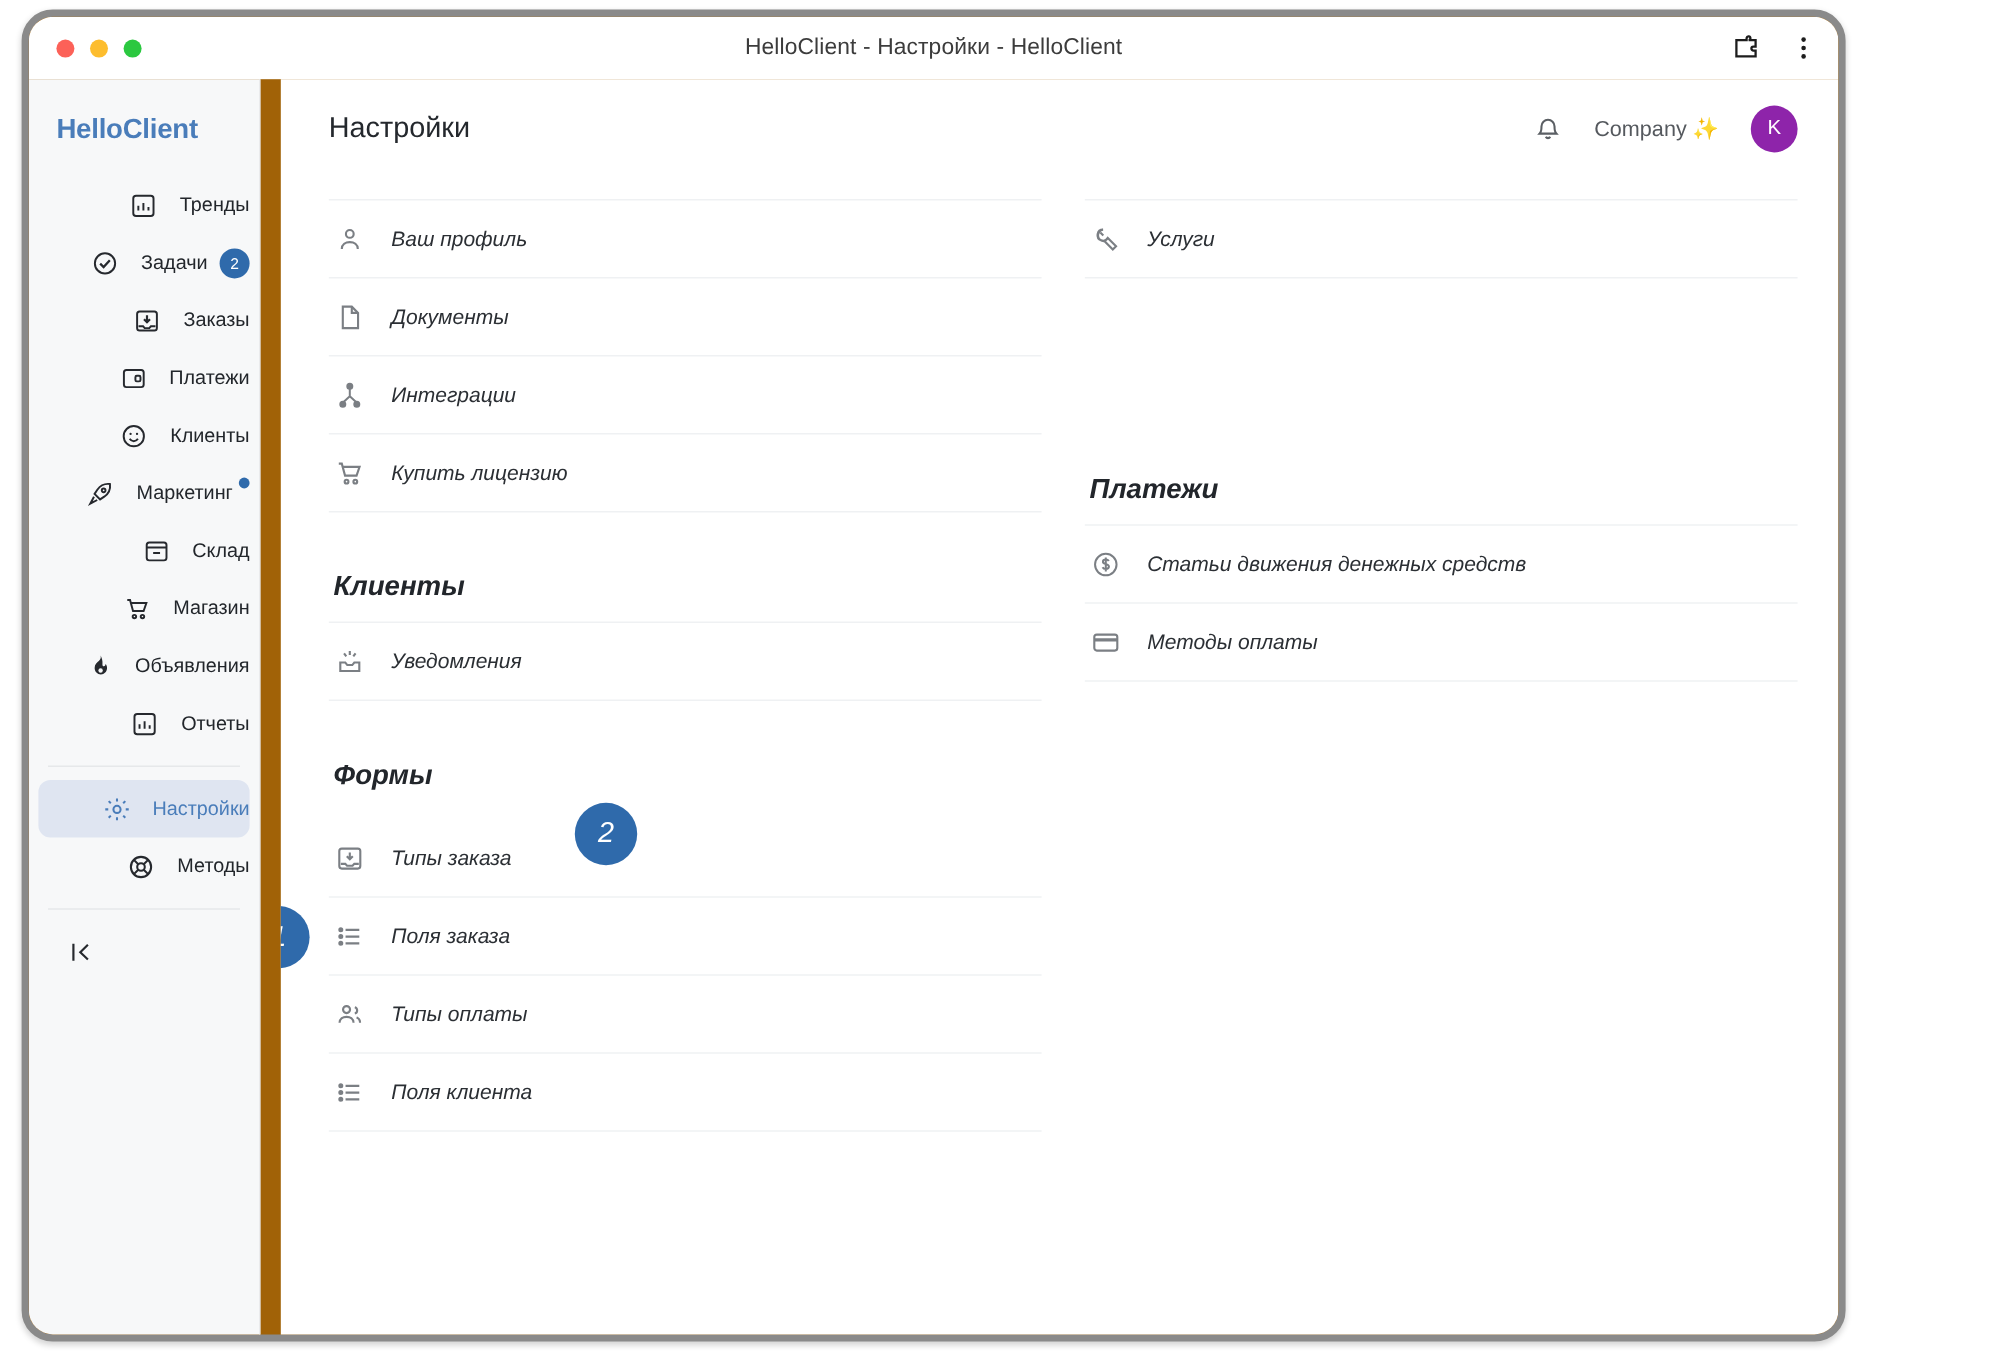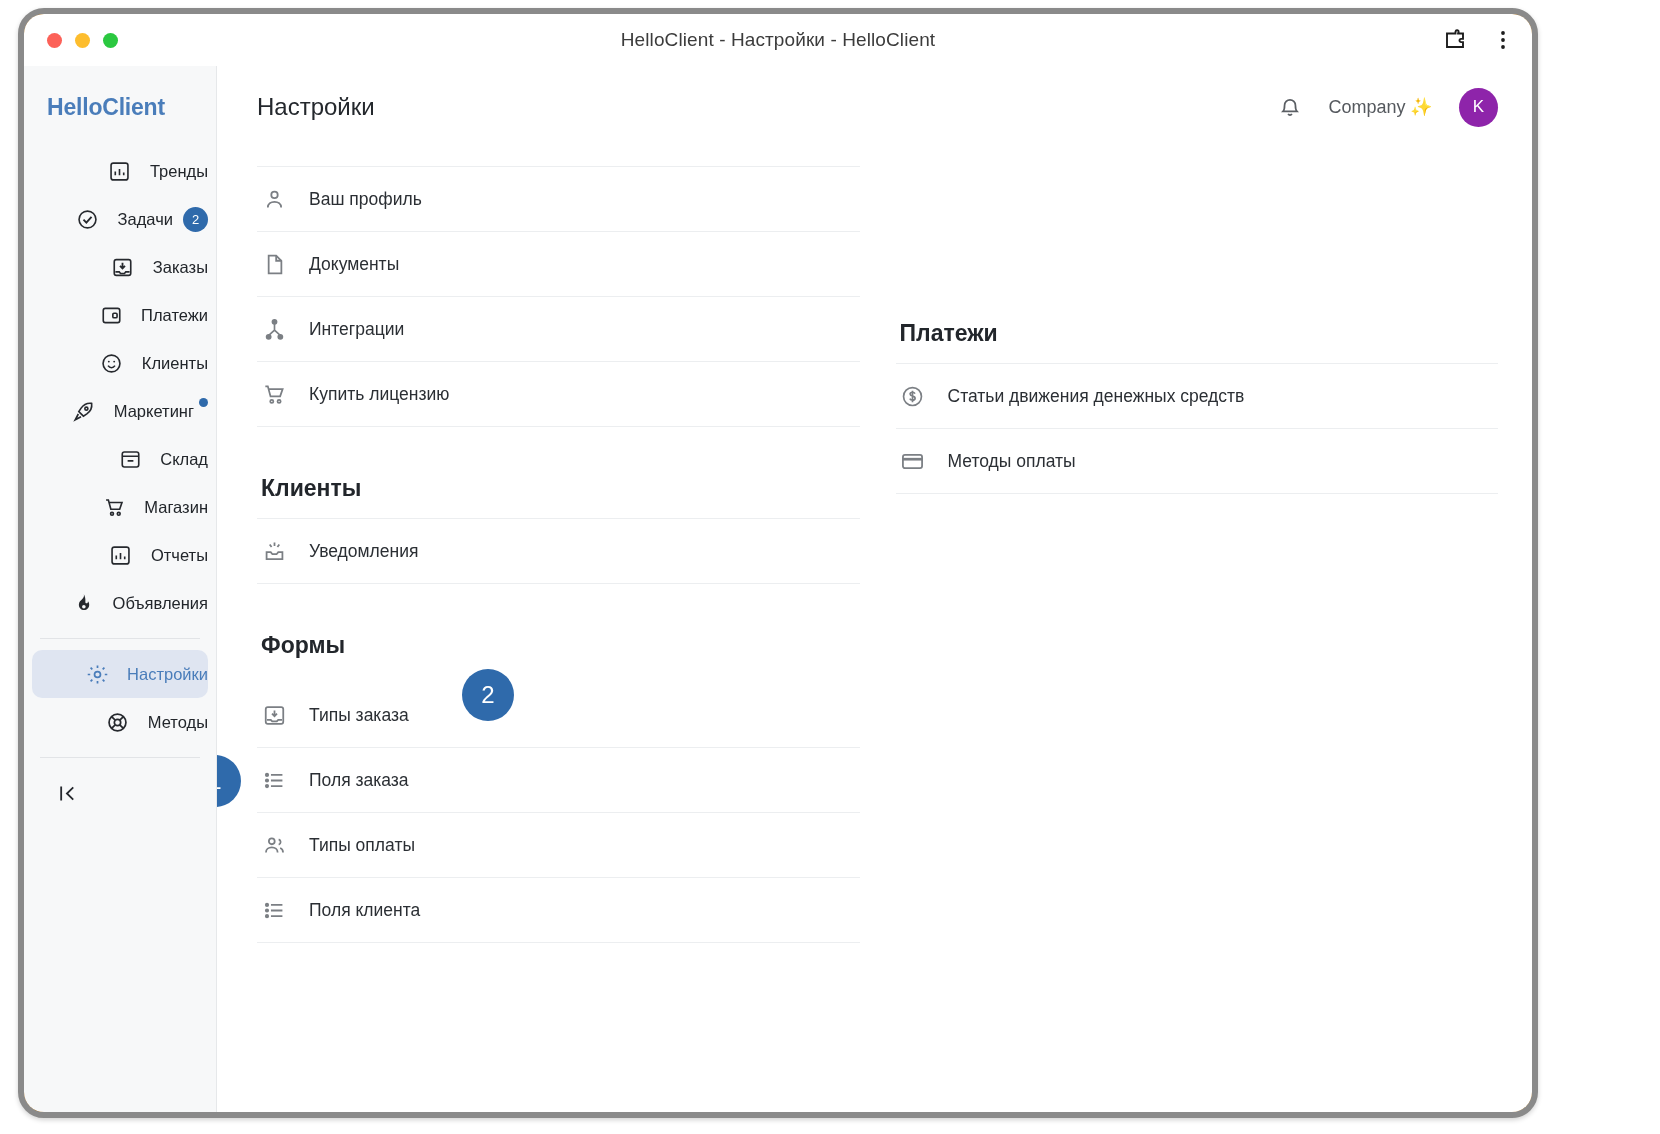--- a/index.html
+++ b/index.html
@@ -40,21 +40,21 @@
     letter-spacing: .1px;
     pointer-events: none;
   }
   #titlebar-actions {
     position: absolute; right: 16px; top: 0; height: 52px;
     display: flex; align-items: center; gap: 22px;
   }
   .tb-icon { width: 26px; height: 26px; display:flex; align-items:center; justify-content:center; }
 
   
-  #app { display: flex; height: calc(1110px - 52px); }
+  #app { display: flex; height: calc(1110px - 52px); gap: 17px; }
 
   
   #sidebar {
     width: 193px; flex: 0 0 193px;
     background: #f7f8f9;
     border-right: 1px solid #e6e8ea;
     padding-top: 28px;
     position: relative;
   }
   #logo {
@@ -104,20 +104,21 @@
   }
 
   
   #content {
     padding: 18px 0 0 0;
     display: grid;
     grid-template-columns: 1fr 1fr;
     column-gap: 36px;
     padding-left: 40px; padding-right: 34px;
     position: relative;
+    font-style: italic;
   }
   .col { display: flex; flex-direction: column; }
   .group { margin-bottom: 8px; }
   .group-title {
     font-size: 23px; color: #22262b; font-weight: bold;
     margin: 40px 0 16px 4px;
   }
   .group-spacer { height: 62px; }
   .list { border-top: 1px solid #eceef0; }
   .row {
@@ -255,36 +256,36 @@
             <path d="M3.2 4.2h2.4l2.6 9.6h9.2l2.4-7H6.6"></path>
             <circle cx="9.4" cy="18.6" r="1.5"></circle>
             <circle cx="16.4" cy="18.6" r="1.5"></circle>
           </svg>
         </span>
         <span>Магазин</span>
       </div>
 
       <div class="nav-item">
         <span class="ico">
-          <svg width="23" height="23" viewBox="0 0 24 24" fill="none" stroke="#26292e" stroke-width="1.7">
-            <rect x="3.2" y="3.2" width="17.6" height="17.6" rx="2.4"></rect>
-            <path d="M7.6 16v-4M12 16v-6.5M16.4 16v-3"></path>
-          </svg>
-        </span>
-        <span>Отчеты</span>
-      </div>
-
-      <div class="nav-item">
-        <span class="ico">
           <svg width="23" height="23" viewBox="0 0 24 24" fill="#26292e" stroke="none">
             <path d="M13.4 2.4c.6 2.2-.4 3.6-1.6 4.8-1.6 1.6-3.6 3-3.6 6 0 3.2 2.4 5.6 5.4 5.6s5.4-2.4 5.4-5.6c0-1.4-.5-2.6-1.3-3.6.1 1.2-.5 2.2-1.4 2.2-.9 0-1.5-.8-1.3-2 .3-2.6-.5-5.3-1.6-7.4z"></path>
             <circle cx="13.4" cy="15.4" r="1.9" fill="#f7f8f9"></circle>
           </svg>
         </span>
         <span>Объявления</span>
+      </div>
+
+      <div class="nav-item">
+        <span class="ico">
+          <svg width="23" height="23" viewBox="0 0 24 24" fill="none" stroke="#26292e" stroke-width="1.7">
+            <rect x="3.2" y="3.2" width="17.6" height="17.6" rx="2.4"></rect>
+            <path d="M7.6 16v-4M12 16v-6.5M16.4 16v-3"></path>
+          </svg>
+        </span>
+        <span>Отчеты</span>
       </div>
 
       <div class="nav-sep"></div>
 
       <div class="nav-item active">
         <span class="ico">
           <svg width="23" height="23" viewBox="0 0 24 24" fill="none" stroke="#4a7dba" stroke-width="1.8">
             <circle cx="12" cy="12" r="3.1"></circle>
             <path d="M12 2.6v2.6M12 18.8v2.6M4.4 12H1.8M22.2 12h-2.6M6.6 6.6L4.8 4.8M19.2 19.2l-1.8-1.8M17.4 6.6l1.8-1.8M4.8 19.2l1.8-1.8"></path>
           </svg>
@@ -449,20 +450,33 @@
                 </span>
                 <span class="label">Поля клиента</span>
               </div>
 
             </div>
           </div>
         </div>
 
         <div class="col">
 
+          <div class="group">
+            <div class="list">
+              <div class="row">
+                <span class="ico">
+                  <svg width="25" height="25" viewBox="0 0 24 24" fill="none" stroke="#7b7f84" stroke-width="1.7">
+                    <path d="M9.8 4.2a4.4 4.4 0 1 0 3.8 6.6l6.6 6.6-2.6 2.6-6.6-6.6A4.4 4.4 0 0 1 9.8 4.2z"></path>
+                    <path d="M7.6 6.4l2.4 2.4"></path>
+                  </svg>
+                </span>
+                <span class="label">Услуги</span>
+              </div>
+            </div>
+          </div>
 
           <div class="group-spacer"></div>
           <div class="group-spacer" style="height:92px;"></div>
 
           <div class="group">
             <div class="group-title" style="margin-top:0;">Платежи</div>
             <div class="list">
 
               <div class="row">
                 <span class="ico">

